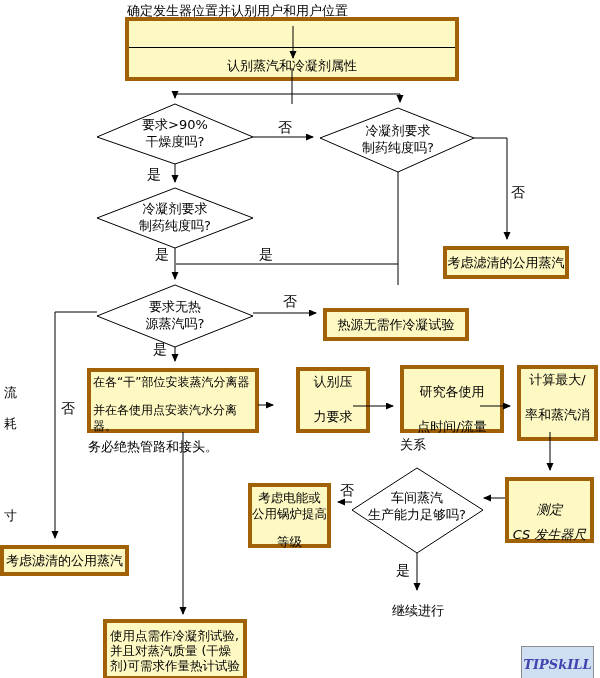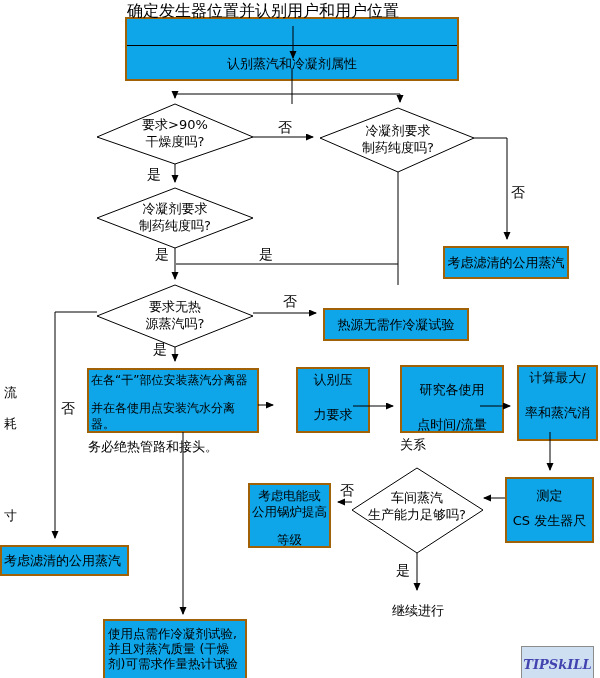--- a/index.html
+++ b/index.html
@@ -1,18 +1,18 @@
 <!DOCTYPE html>
 <html><head>
 <meta charset="utf-8">
 <style>
   html,body{margin:0;padding:0;background:#fff;}
   #canvas{position:relative;width:600px;height:678px;background:#ffffff;overflow:hidden;
           font-family:"DejaVu Sans",sans-serif;color:#000;}
-  .box{position:absolute;border:2px solid #a16207;background:#0ea5e9;box-sizing:border-box;
+  .box{position:absolute;border:4px solid #a16207;background:#fef9c3;box-sizing:border-box;
        font-size:13px;line-height:16px;}
   .center{display:flex;align-items:center;justify-content:center;}
   .col{display:flex;flex-direction:column;align-items:center;}
   .t{position:absolute;white-space:nowrap;font-size:13px;line-height:15px;}
   .lbl{position:absolute;white-space:nowrap;font-size:14px;line-height:15px;}
   .dtxt{position:absolute;text-align:center;font-size:13px;line-height:17px;white-space:nowrap;}
   #wires{position:absolute;left:0;top:0;pointer-events:none;}
   #wires line{stroke:#000;stroke-width:1;}
   .diamond{fill:#fff;stroke:#000;stroke-width:1;}
   .gap2 div{line-height:16px;}
@@ -51,21 +51,21 @@
   <div class="box col gap2" style="left:400px;top:365px;width:104px;height:68px;padding-top:15px;">
     <div>研究各使用</div>
     <div>点时间/流量</div>
   </div>
 
   <div class="box col gap2" style="left:517px;top:365px;width:81px;height:76px;padding-top:3px;">
     <div>计算最大/</div>
     <div>率和蒸汽消</div>
   </div>
 
-  <div class="box col" style="left:505px;top:477px;width:89px;height:66px;padding-top:8px;">
+  <div class="box col" style="left:505px;top:477px;width:89px;height:66px;padding-top:20px;font-style:italic;">
     <div style="line-height:17px;">测定</div>
     <div style="line-height:17px;margin-top:8px;">CS 发生器尺</div>
   </div>
 
   <div class="box col" style="left:248px;top:483px;width:83px;height:65px;padding-top:3px;font-size:12.5px;">
     <div style="line-height:16px;">考虑电能或</div>
     <div style="line-height:16px;">公用锅炉提高</div>
     <div style="line-height:16px;margin-top:12px;">等级</div>
   </div>
 
@@ -131,21 +131,21 @@
   </div>
   <div class="dtxt" style="left:121px;top:298px;width:108px;">
     <div>要求无热</div>
     <div>源蒸汽吗?</div>
   </div>
   <div class="dtxt" style="left:350px;top:489px;width:134px;">
     <div>车间蒸汽</div>
     <div>生产能力足够吗?</div>
   </div>
 
-  <div class="t" style="left:127px;top:3px;font-size:16px;">确定发生器位置并认别用户和用户位置</div>
+  <div class="t" style="left:127px;top:3px;font-size:13px;">确定发生器位置并认别用户和用户位置</div>
 
   <div class="lbl" style="left:278px;top:120px;">否</div>
   <div class="lbl" style="left:147px;top:167px;">是</div>
   <div class="lbl" style="left:511px;top:185px;">否</div>
   <div class="lbl" style="left:155px;top:247px;">是</div>
   <div class="lbl" style="left:259px;top:247px;">是</div>
   <div class="lbl" style="left:283px;top:294px;">否</div>
   <div class="lbl" style="left:153px;top:342px;">是</div>
   <div class="lbl" style="left:61px;top:401px;">否</div>
   <div class="lbl" style="left:340px;top:483px;">否</div>

